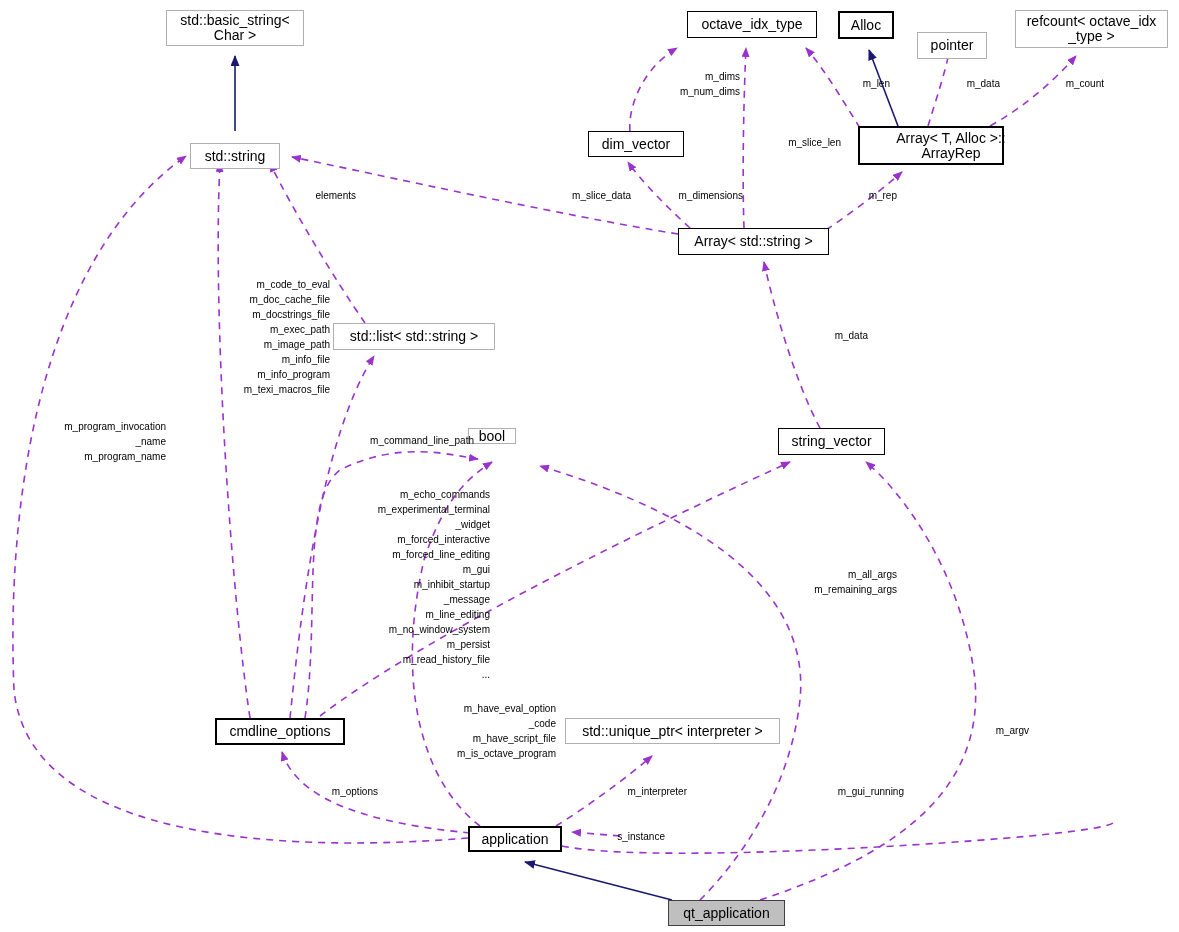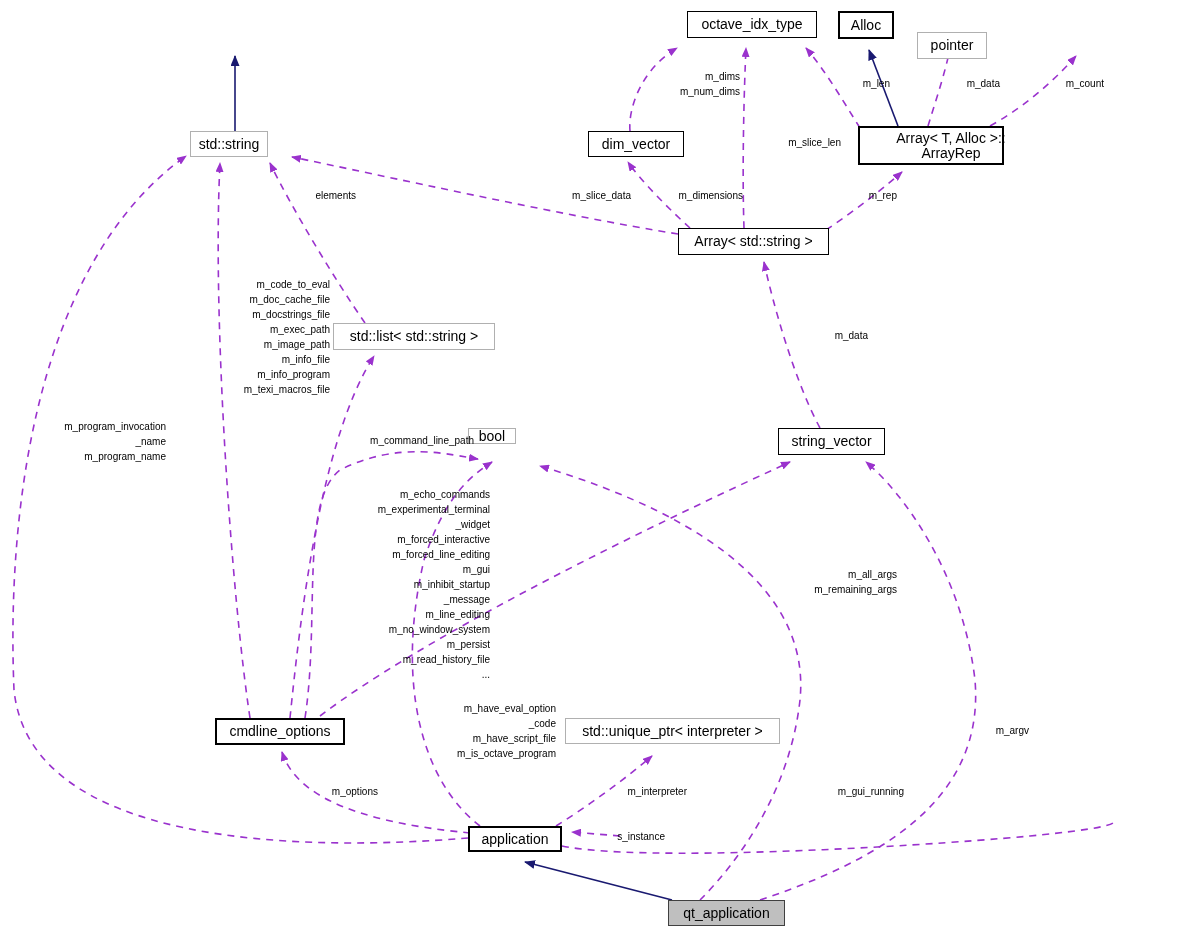--- a/index.html
+++ b/index.html
@@ -85,29 +85,33 @@
 
       <path d="M562,846 C640,862 900,848 1030,836 C1110,828 1115,824 1115,820"></path>
       <path d="M620,836 L572,832" marker-end="url(#ah-purple)"></path>
 
       <path d="M700,900 C740,860 790,790 800,700 C810,600 720,520 540,466" marker-end="url(#ah-purple)"></path>
 
       <path d="M760,900 C880,860 985,800 975,680 C962,570 900,490 866,462" marker-end="url(#ah-purple)"></path>
     </g>
   </svg>
 
-
-  <div class="node b-gray" style="left:190px;top:131px;width:78px;height:26px;">std::string</div>
+  <div class="node b-gray" style="left:166px;top:10px;width:138px;height:36px;">std::basic_string&lt;
+Char &gt;</div>
+
+  <div class="node b-gray" style="left:190px;top:143px;width:90px;height:26px;">std::string</div>
 
   <div class="node b-black" style="left:687px;top:11px;width:130px;height:27px;">octave_idx_type</div>
 
   <div class="node b-thick" style="left:838px;top:11px;width:56px;height:28px;">Alloc</div>
 
   <div class="node b-gray" style="left:917px;top:11px;width:70px;height:27px;margin-top:21px;">pointer</div>
 
+  <div class="node b-gray" style="left:1015px;top:10px;width:153px;height:38px;">refcount&lt; octave_idx
+_type &gt;</div>
 
   <div class="node b-black" style="left:588px;top:131px;width:96px;height:26px;">dim_vector</div>
 
   <div class="node b-thick" style="left:858px;top:126px;width:146px;height:39px;padding-left:40px;">Array&lt; T, Alloc &gt;::
 ArrayRep</div>
 
   <div class="node b-black" style="left:678px;top:228px;width:151px;height:27px;">Array&lt; std::string &gt;</div>
 
   <div class="node b-gray" style="left:333px;top:323px;width:162px;height:27px;">std::list&lt; std::string &gt;</div>
 

